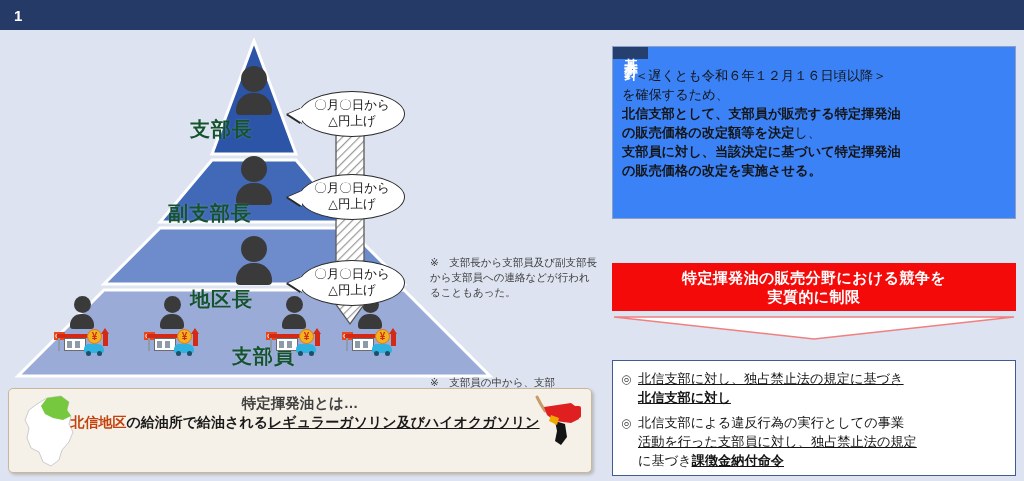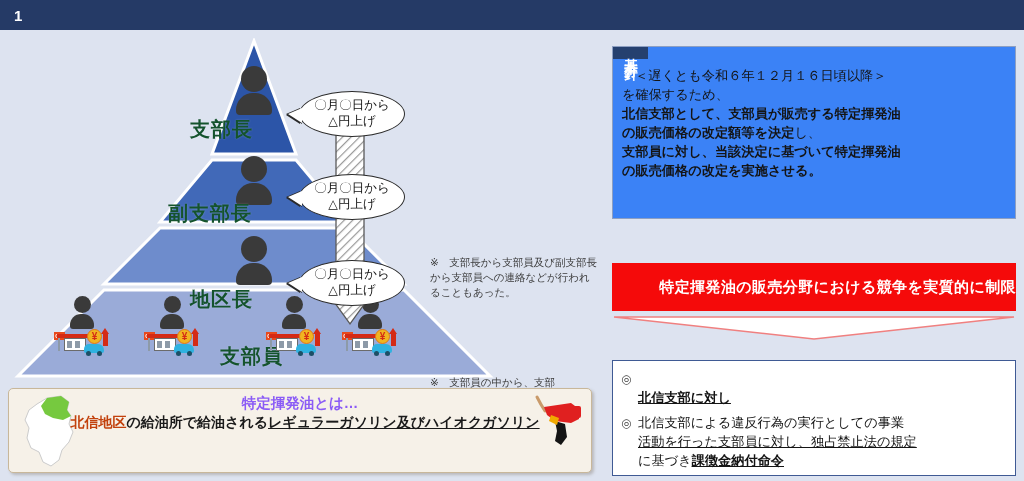--- a/index.html
+++ b/index.html
@@ -27,21 +27,21 @@
   .pyramid-wrap svg { position: absolute; left: 0; top: 0; }
 
   .tier-label {
     position: absolute; color: #14532d; font-weight: bold;
     text-shadow: 0 0 2px rgba(255,255,255,.25);
     font-size: 20px; letter-spacing: 1px; white-space: nowrap;
   }
   .lbl-1 { left: 182px; top: 78px; }
   .lbl-2 { left: 160px; top: 162px; }
   .lbl-3 { left: 182px; top: 248px; }
-  .lbl-4 { left: 212px; top: 305px; }
+  .lbl-4 { left: 224px; top: 305px; }
 
   .person { position: absolute; }
   .person .head {
     width: 26px; height: 26px; border-radius: 50%;
     background: #3a3a3a; margin: 0 auto 1px auto;
   }
   .person .body {
     width: 36px; height: 22px; background: #3a3a3a;
     border-radius: 17px 17px 4px 4px; margin: 0 auto;
   }
@@ -98,21 +98,21 @@
   
   .defbox {
     position: absolute; left: 8px; top: 358px; width: 584px; height: 85px;
     background: #f6f1e8; border: 1.6px solid #c8b79a; border-radius: 5px;
     box-shadow: 2px 2px 3px rgba(120,110,95,.35);
   }
   .defbox .map { position: absolute; left: 8px; top: 5px; width: 66px; height: 74px; }
   .defbox .nozzle { position: absolute; right: 6px; top: 2px; width: 54px; height: 58px; }
   .def-title {
     position: absolute; left: 0; right: 0; top: 5px; text-align: center;
-    font-size: 14.5px; font-weight: bold; color: #8b5cf6;
+    font-size: 14.5px; font-weight: bold; color: #404040;
   }
   .def-line2 {
     position: absolute; left: 56px; right: 46px; top: 25px; text-align: center;
     font-size: 14px; font-weight: bold; color: #1a1a1a; white-space: nowrap;
   }
   .def-line2 .green { color: #c2410c; }
   .def-line2 .ul { text-decoration: underline; }
   .def-sub {
     position: absolute; left: 70px; right: 46px; top: 46px;
     font-size: 12.5px; color: #1a1a1a; line-height: 1.45; white-space: pre-line;
@@ -132,21 +132,21 @@
     writing-mode: vertical-rl; text-orientation: upright;
   }
   .policy-body { flex: 1; padding: 7px 8px 4px 9px; font-size: 13.2px; color: #141414; line-height: 1.44; }
   .policy-body .ln { white-space: nowrap; }
   .policy-body .bold { font-weight: bold; }
   .policy-body .indent { padding-left: 13px; }
 
   .red-banner {
     position: absolute; left: 8px; top: 233px; width: 404px; height: 48px;
     background: #f50a0a; color: #ffffff;
-    display: flex; flex-direction: row; align-items: center; justify-content: flex-end;
+    display: flex; flex-direction: column; align-items: center; justify-content: center;
     font-size: 15px; font-weight: bold; line-height: 1.3; letter-spacing: .4px;
   }
 
   .red-chevron { position: absolute; left: 8px; top: 285px; width: 404px; height: 26px; }
 
   .orders-box {
     position: absolute; left: 8px; top: 330px; width: 404px; height: 116px;
     background: #ffffff; border: 1.5px solid #3f5a94; padding: 9px 10px 0 8px;
   }
   .order-item { display: flex; font-size: 13.2px; color: #141414; line-height: 1.42; margin-bottom: 7px; }
@@ -355,21 +355,21 @@
     </div>
 
     <svg class="red-chevron" viewBox="0 0 404 26" preserveAspectRatio="none">
       <polygon points="2,2 402,2 202,24" fill="#ffffff" stroke="#f08080" stroke-width="1.4"></polygon>
     </svg>
 
     <div class="orders-box">
       <div class="order-item">
         <div class="bullet">◎</div>
         <div class="otext">
-          <br>
+          <span class="ul">北信支部に対し、独占禁止法の規定に基づき</span><br>
           <span class="bold ul">北信支部に対し</span>
         </div>
       </div>
       <div class="order-item">
         <div class="bullet">◎</div>
         <div class="otext">
           <span>北信支部による違反行為の実行としての事業</span><br>
           <span class="ul">活動を行った支部員に対し、独占禁止法の規定</span><br>
           <span>に基づき</span><span class="bold ul">課徴金納付命令</span>
         </div>

